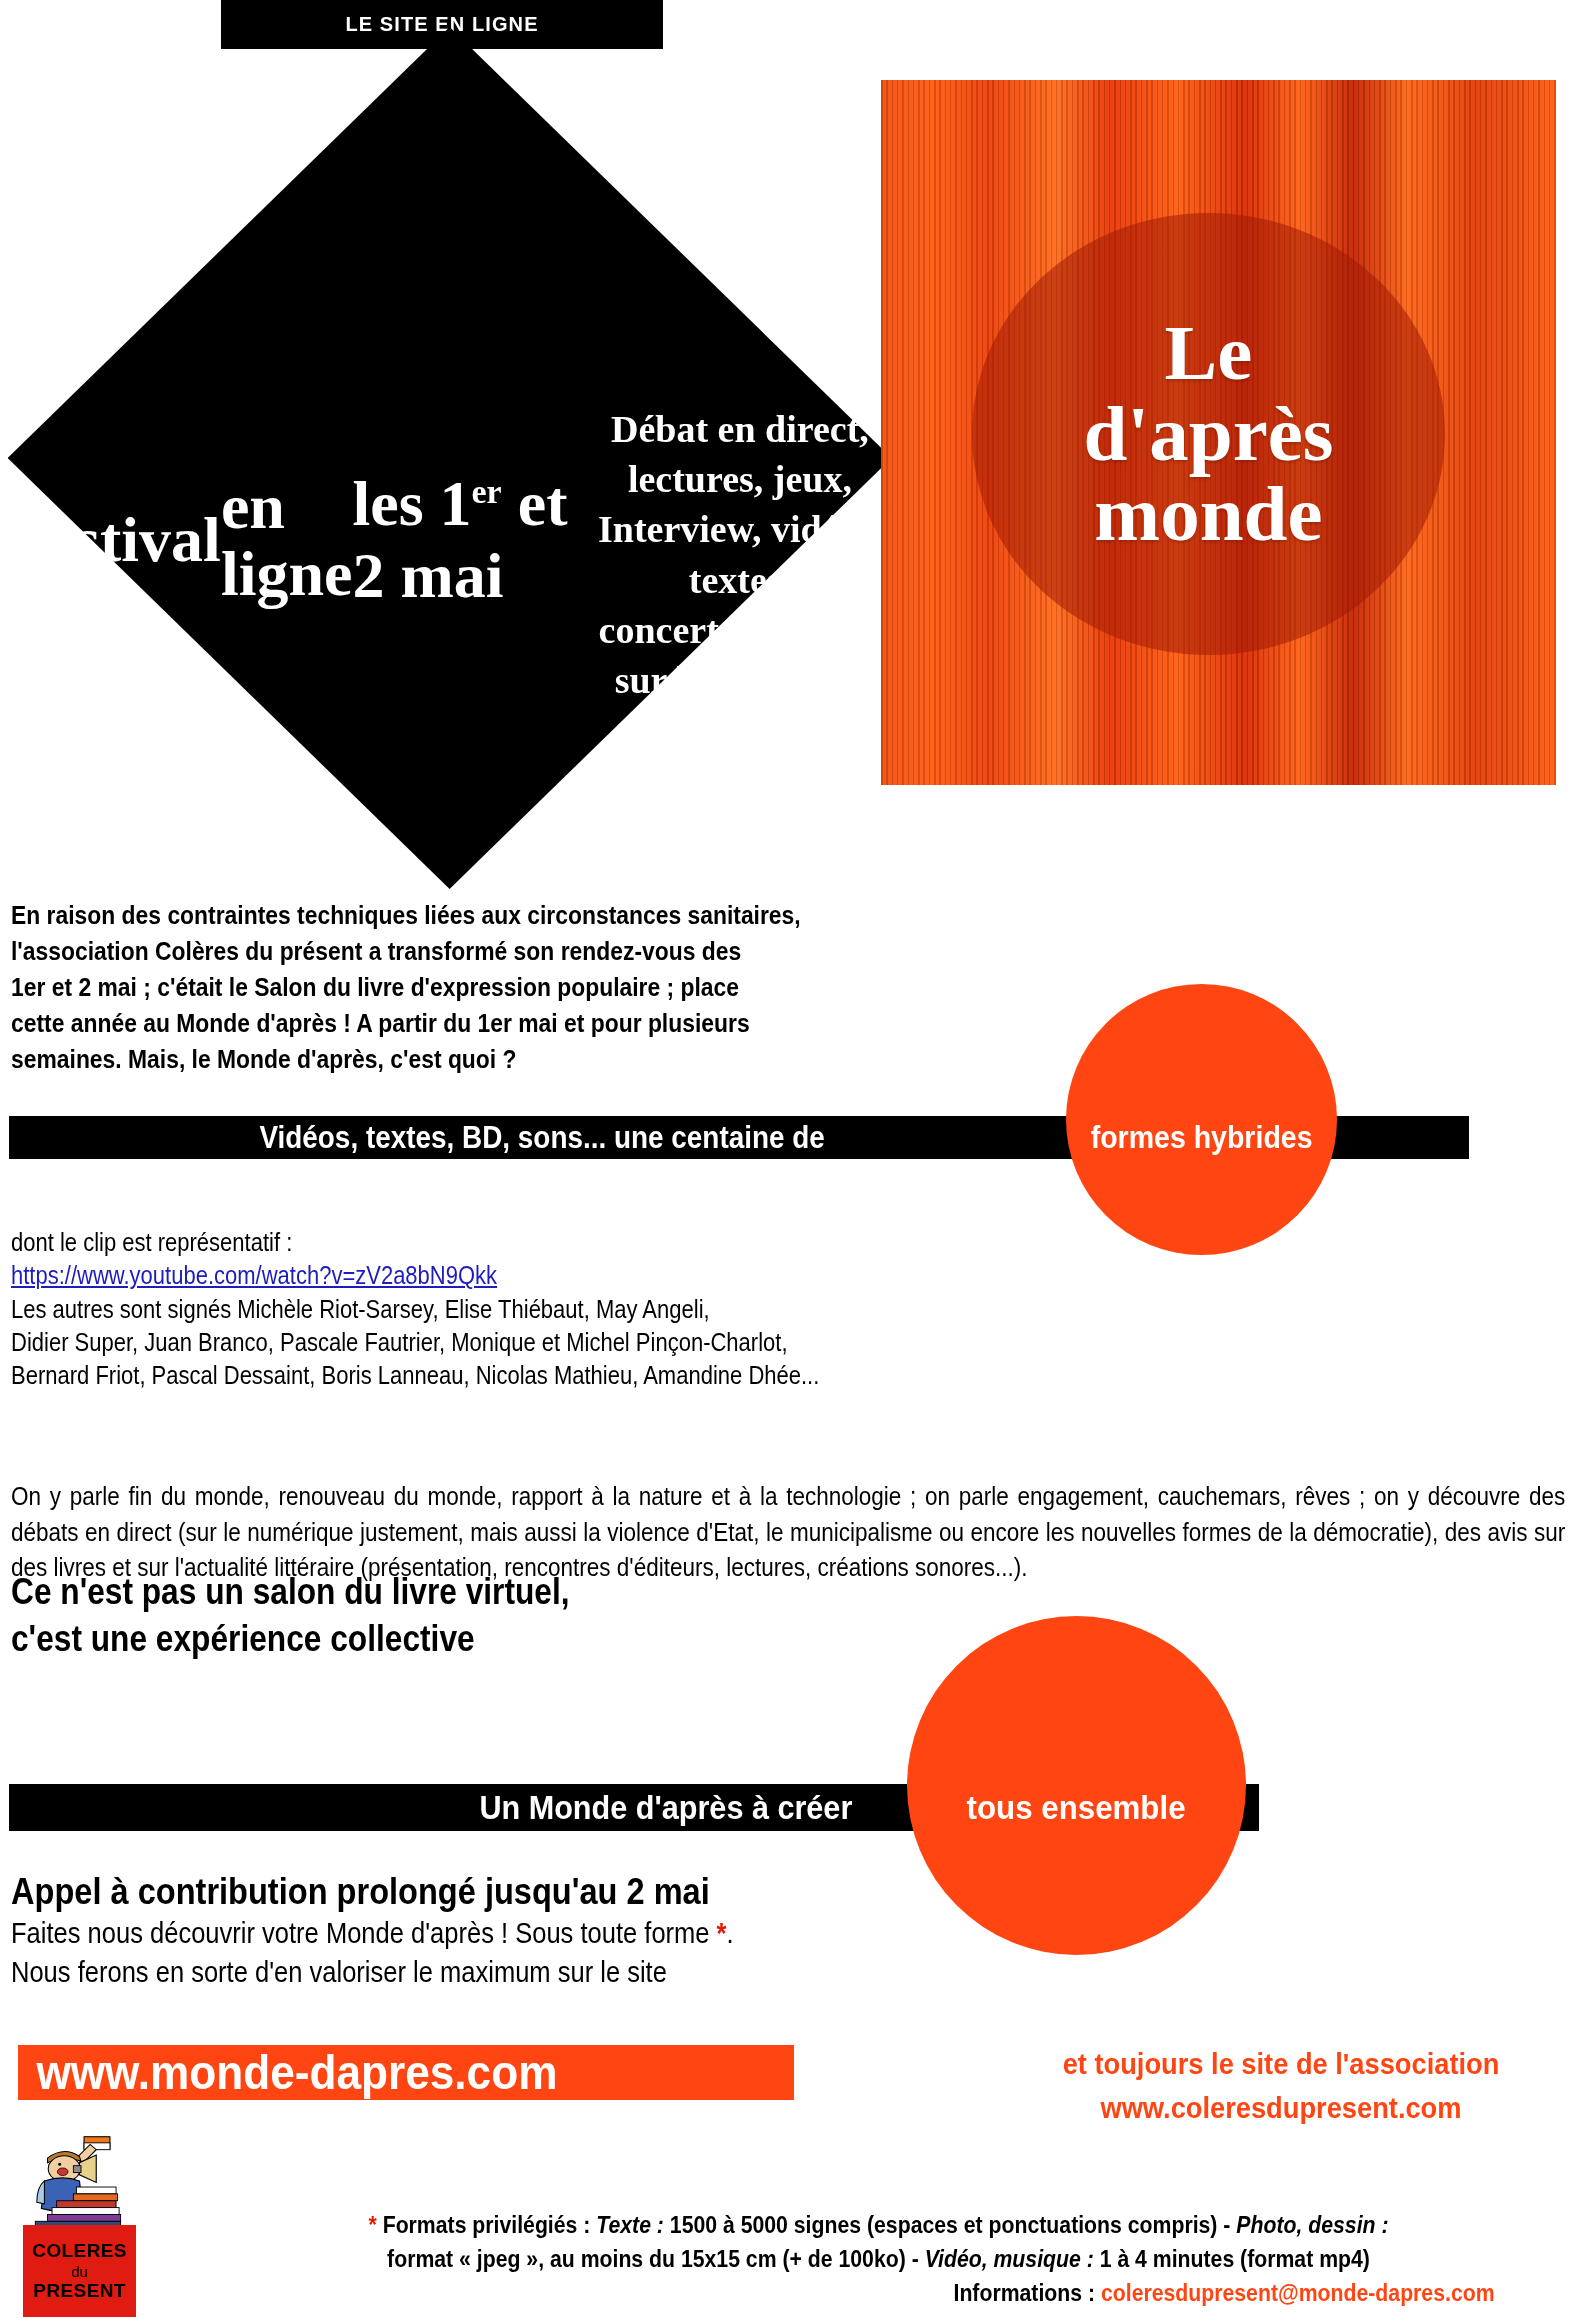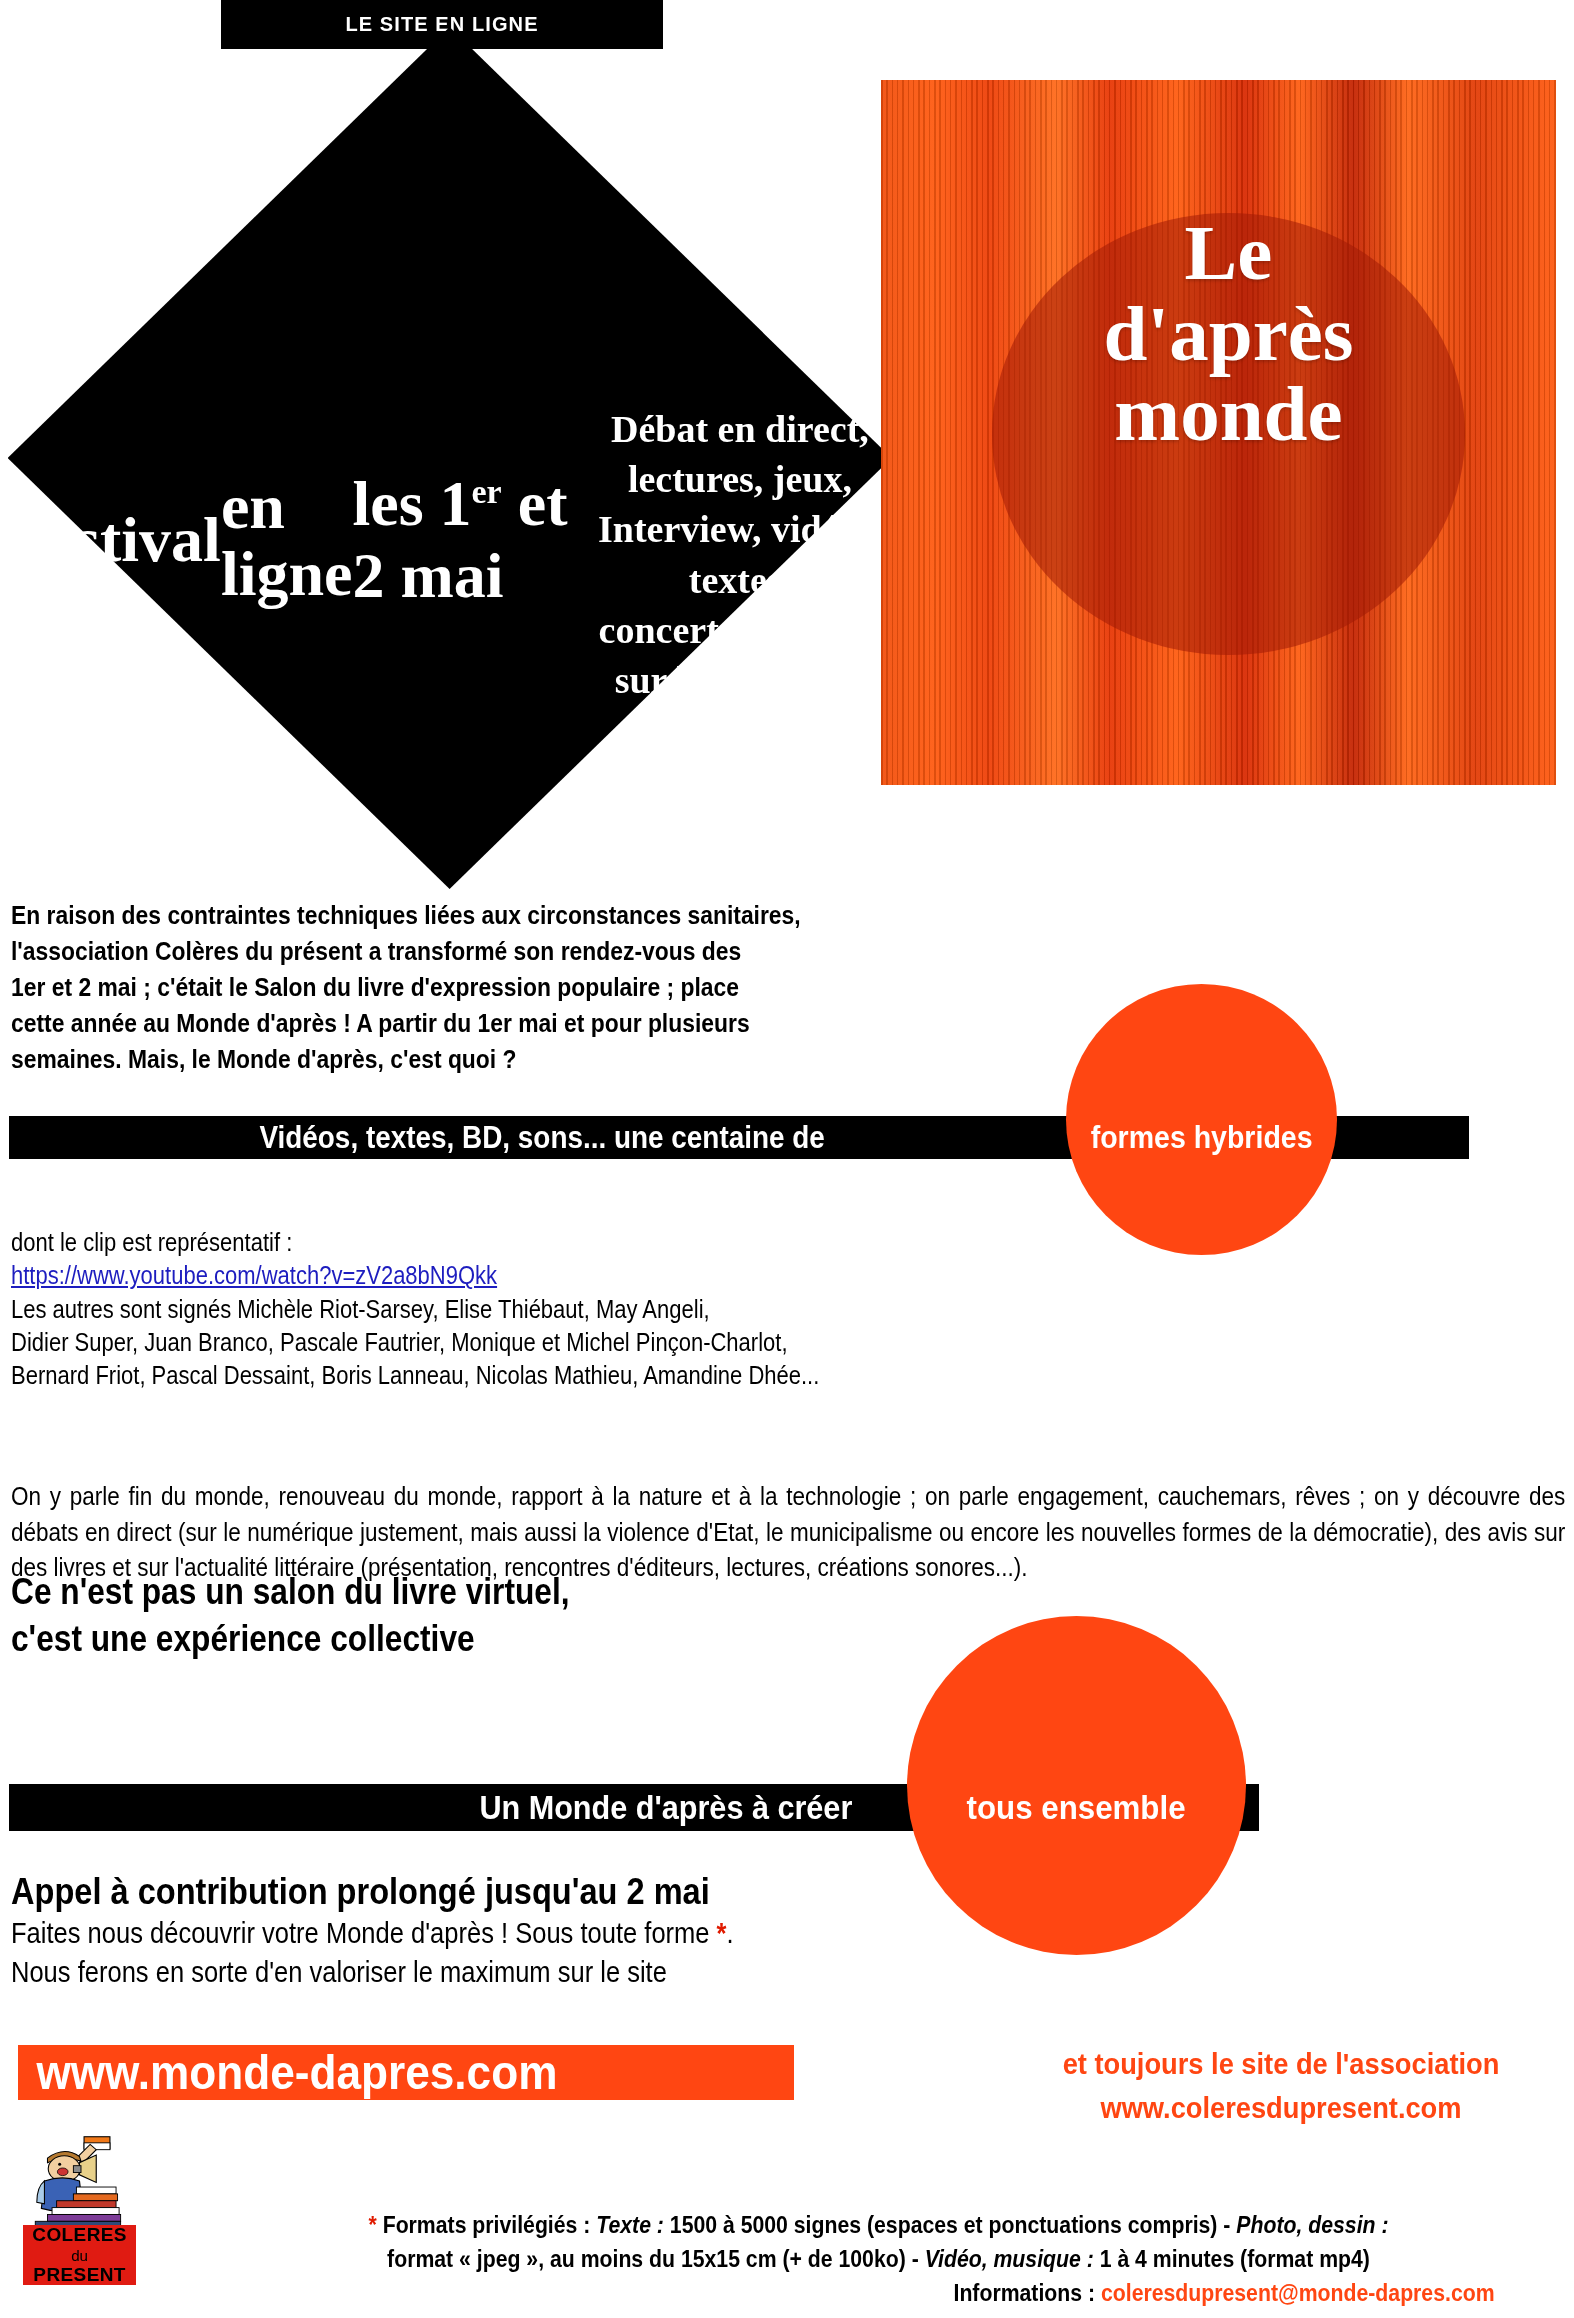--- a/index.html
+++ b/index.html
@@ -31,21 +31,21 @@
         background:
           repeating-linear-gradient(90deg,
             rgba(0,0,0,0.13) 0px, rgba(0,0,0,0.13) 1.5px,
             rgba(255,255,255,0.06) 1.5px, rgba(255,255,255,0.06) 5.3px),
           linear-gradient(90deg,#f24f0c 0%,#ff5a10 8%,#ee3f07 16%,#ff6a1a 26%,
                           #e83604 34%,#ff5c10 44%,#d92a02 54%,#ff5e12 62%,
                           #c42301 70%,#ff6415 78%,#e23c06 88%,#ff5a10 100%);
         overflow:hidden;}
   #artwork-circle{position:absolute;left:91px;top:133px;width:473px;height:442px;
         border-radius:50%;background:rgba(160,26,6,0.55);
-        display:flex;justify-content:center;margin-left:20px;}
+        display:flex;align-items:center;justify-content:center;}
   #artwork-title{color:#fff;font-family:"Liberation Serif",serif;font-weight:bold;
         font-size:79px;line-height:1.02;text-align:center;
         text-shadow:0 1.5px 3px rgba(0,0,0,0.18);}
 
   
   #intro{position:absolute;left:10.7px;top:898px;width:1022px;}
   #intro p{margin:0;font-weight:bold;font-size:26px;line-height:1.38;
         font-stretch:condensed;transform:scaleX(0.88);transform-origin:left top;}
 
   
@@ -105,21 +105,21 @@
   #site-box span{color:#fff;font-weight:bold;font-size:48px;padding-left:20px;
         transform:scaleX(0.92);transform-origin:left center;white-space:nowrap;}
 
   #assoc{position:absolute;left:999px;top:2043px;width:564px;text-align:center;}
   #assoc div{color:#ff4612;font-weight:bold;font-size:29px;line-height:1.5;
         transform:scaleX(0.94);}
 
   
   #logo{position:absolute;left:17px;top:2135px;width:128px;height:174px;}
   #logo-art{position:absolute;left:0;top:0;width:128px;height:101px;}
-  #logo-box{position:absolute;left:6.1px;top:90px;width:113px;height:60px;background:#e01b12;
+  #logo-box{position:absolute;left:6.1px;top:90px;width:113px;height:92px;background:#e01b12;
         display:flex;flex-direction:column;align-items:center;justify-content:center;}
   #logo-box .a{font-weight:bold;font-size:19px;letter-spacing:0.4px;}
   #logo-box .b{font-size:15.2px;margin:0.8px 0;}
   #logo-box .c{font-weight:bold;font-size:19px;letter-spacing:0.4px;}
 
   
   #footnote{position:absolute;left:194px;top:2208px;width:1369px;text-align:center;}
   #footnote .ln{font-weight:bold;font-size:23.6px;line-height:1.45;
         transform:scaleX(0.9);white-space:nowrap;}
   #footnote i{font-style:italic;font-weight:bold;}

